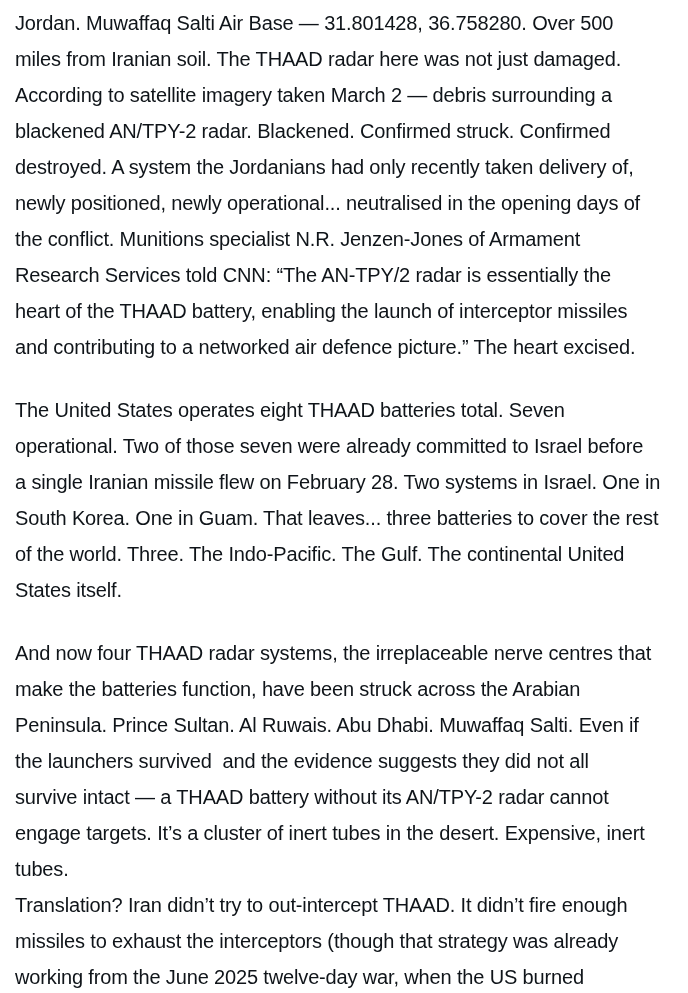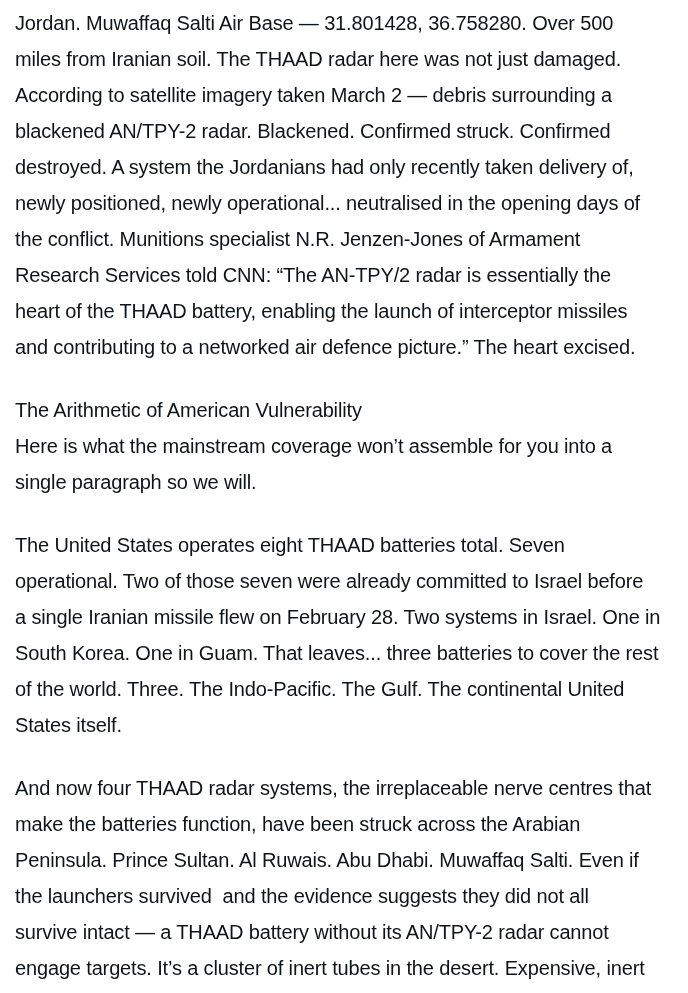--- a/index.html
+++ b/index.html
@@ -35,23 +35,20 @@
   <p>Jordan. Muwaffaq Salti Air Base — 31.801428, 36.758280. Over 500
 miles from Iranian soil. The THAAD radar here was not just damaged.
 According to satellite imagery taken March 2 — debris surrounding a
 blackened AN/TPY-2 radar. Blackened. Confirmed struck. Confirmed
 destroyed. A system the Jordanians had only recently taken delivery of,
 newly positioned, newly operational... neutralised in the opening days of
 the conflict. Munitions specialist N.R. Jenzen-Jones of Armament
 Research Services told CNN: “The AN-TPY/2 radar is essentially the
 heart of the THAAD battery, enabling the launch of interceptor missiles
 and contributing to a networked air defence picture.” The heart excised.</p>
-  <p>The Arithmetic of American Vulnerability
-Here is what the mainstream coverage won’t assemble for you into a
-single paragraph so we will.</p>
   <p>The United States operates eight THAAD batteries total. Seven
 operational. Two of those seven were already committed to Israel before
 a single Iranian missile flew on February 28. Two systems in Israel. One in
 South Korea. One in Guam. That leaves... three batteries to cover the rest
 of the world. Three. The Indo-Pacific. The Gulf. The continental United
 States itself.</p>
   <p>And now four THAAD radar systems, the irreplaceable nerve centres that
 make the batteries function, have been struck across the Arabian
 Peninsula. Prince Sultan. Al Ruwais. Abu Dhabi. Muwaffaq Salti. Even if
 the launchers survived  and the evidence suggests they did not all

